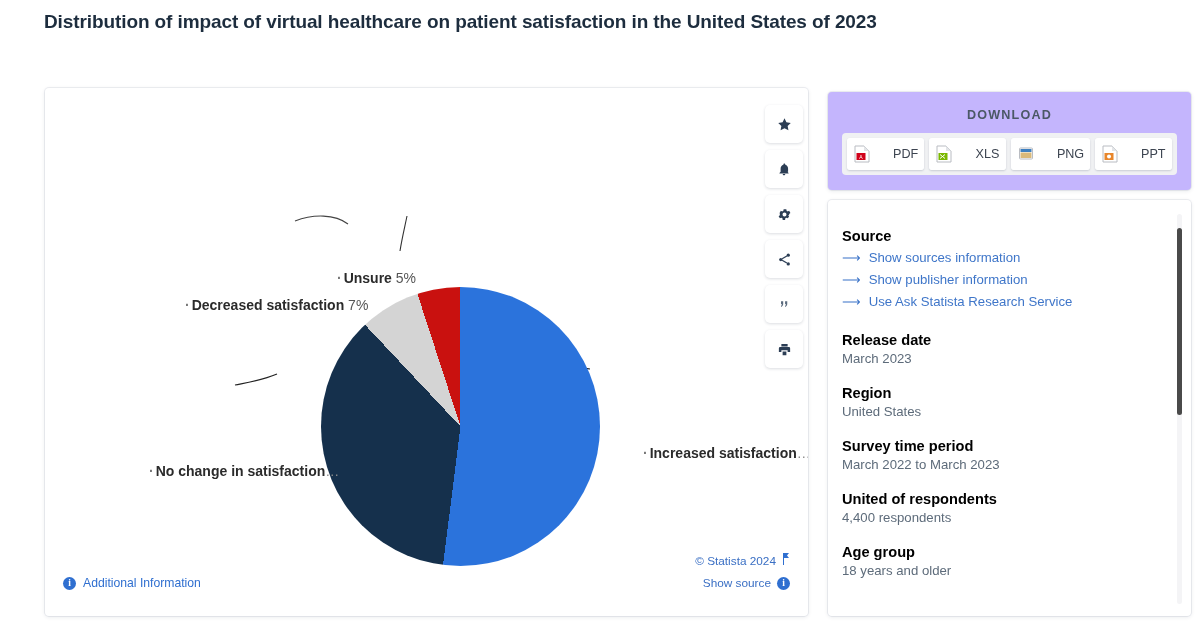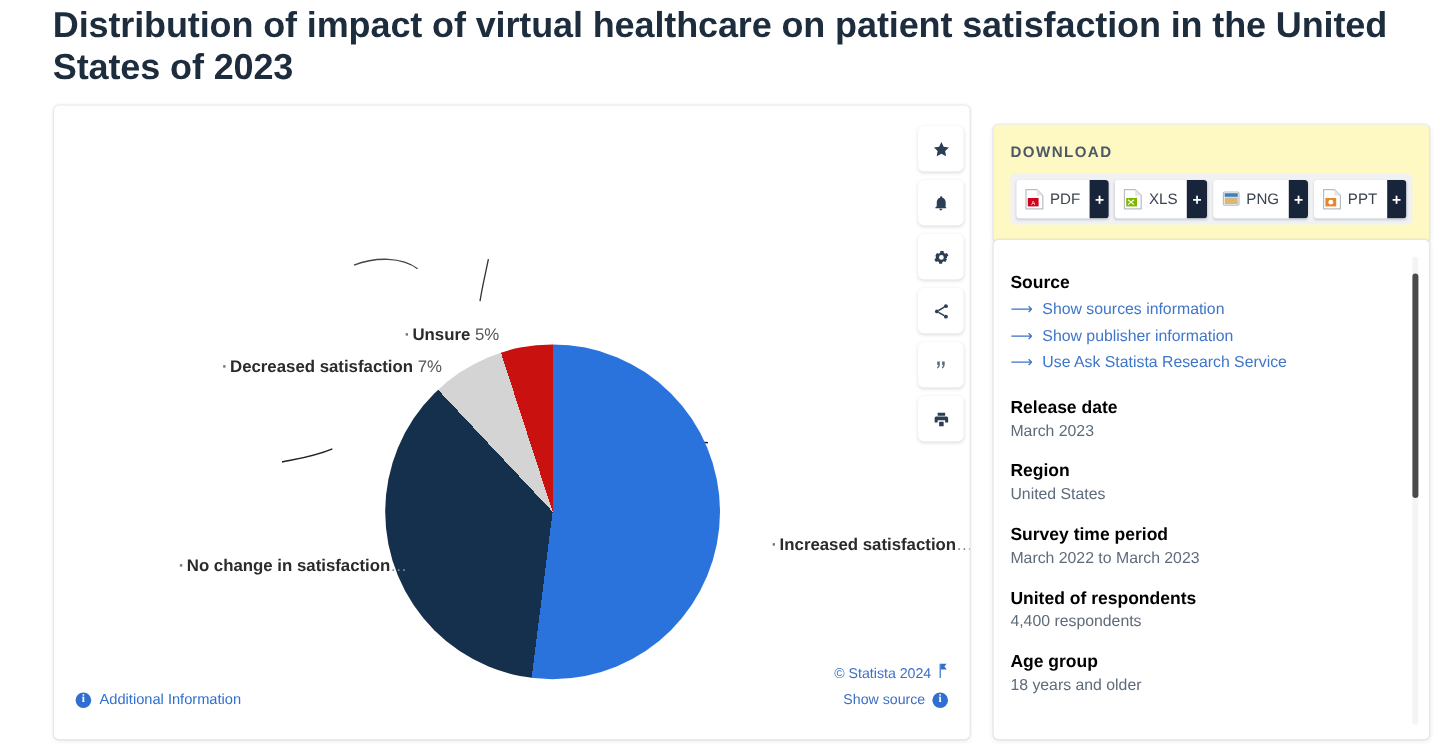--- a/index.html
+++ b/index.html
@@ -14,21 +14,21 @@
     position: relative;
     width: 1200px; height: 629px;
     background: #ffffff;
   }
 
   
   .page-title {
     position: absolute;
     left: 44px; top: 4px;
     width: 1135px;
-    font-size: 30px;
+    font-size: 19px;
     line-height: 35px;
     font-weight: 700;
     color: #1d2d3e;
     letter-spacing: -0.1px;
   }
 
   
   .chart-card {
     position: absolute;
     left: 45px; top: 88px;
@@ -118,26 +118,27 @@
     font-size: 9.5px;
     font-weight: 700;
     display: inline-flex;
     align-items: center; justify-content: center;
     font-family: "Liberation Serif", serif;
   }
 
   
   .download-card {
     position: absolute;
-    left: 828px; top: 104px;
+    left: 828px; top: 92px;
     width: 363px; height: 98px;
-    background: #fef9c3;
+    background: #c4b5fd;
     border-radius: 4px;
     box-shadow: 0 1px 4px rgba(20,40,70,0.10), 0 0 0 1px rgba(225,228,234,0.55);
     padding: 16px 14px 0 14px;
+    text-align: center;
   }
   .download-title {
     font-size: 12.6px;
     font-weight: 700;
     color: #4b5866;
     letter-spacing: 1.2px;
   }
   .download-strip {
     margin-top: 11px;
     background: #f0f1f3;
@@ -153,21 +154,21 @@
     height: 32px;
     border-radius: 3px;
     overflow: hidden;
     box-shadow: 0 1px 2px rgba(20,40,70,0.18);
     cursor: pointer;
   }
   .dl-main {
     background: #ffffff;
     display: flex;
     align-items: center;
-    gap: 5px;
+    gap: 23px;
     padding: 0 8px 0 7px;
     font-size: 12.6px;
     color: #3c4450;
   }
   .dl-plus {
     background: #17243a;
     color: #ffffff;
     width: 18px;
     display: flex;
     align-items: center;

